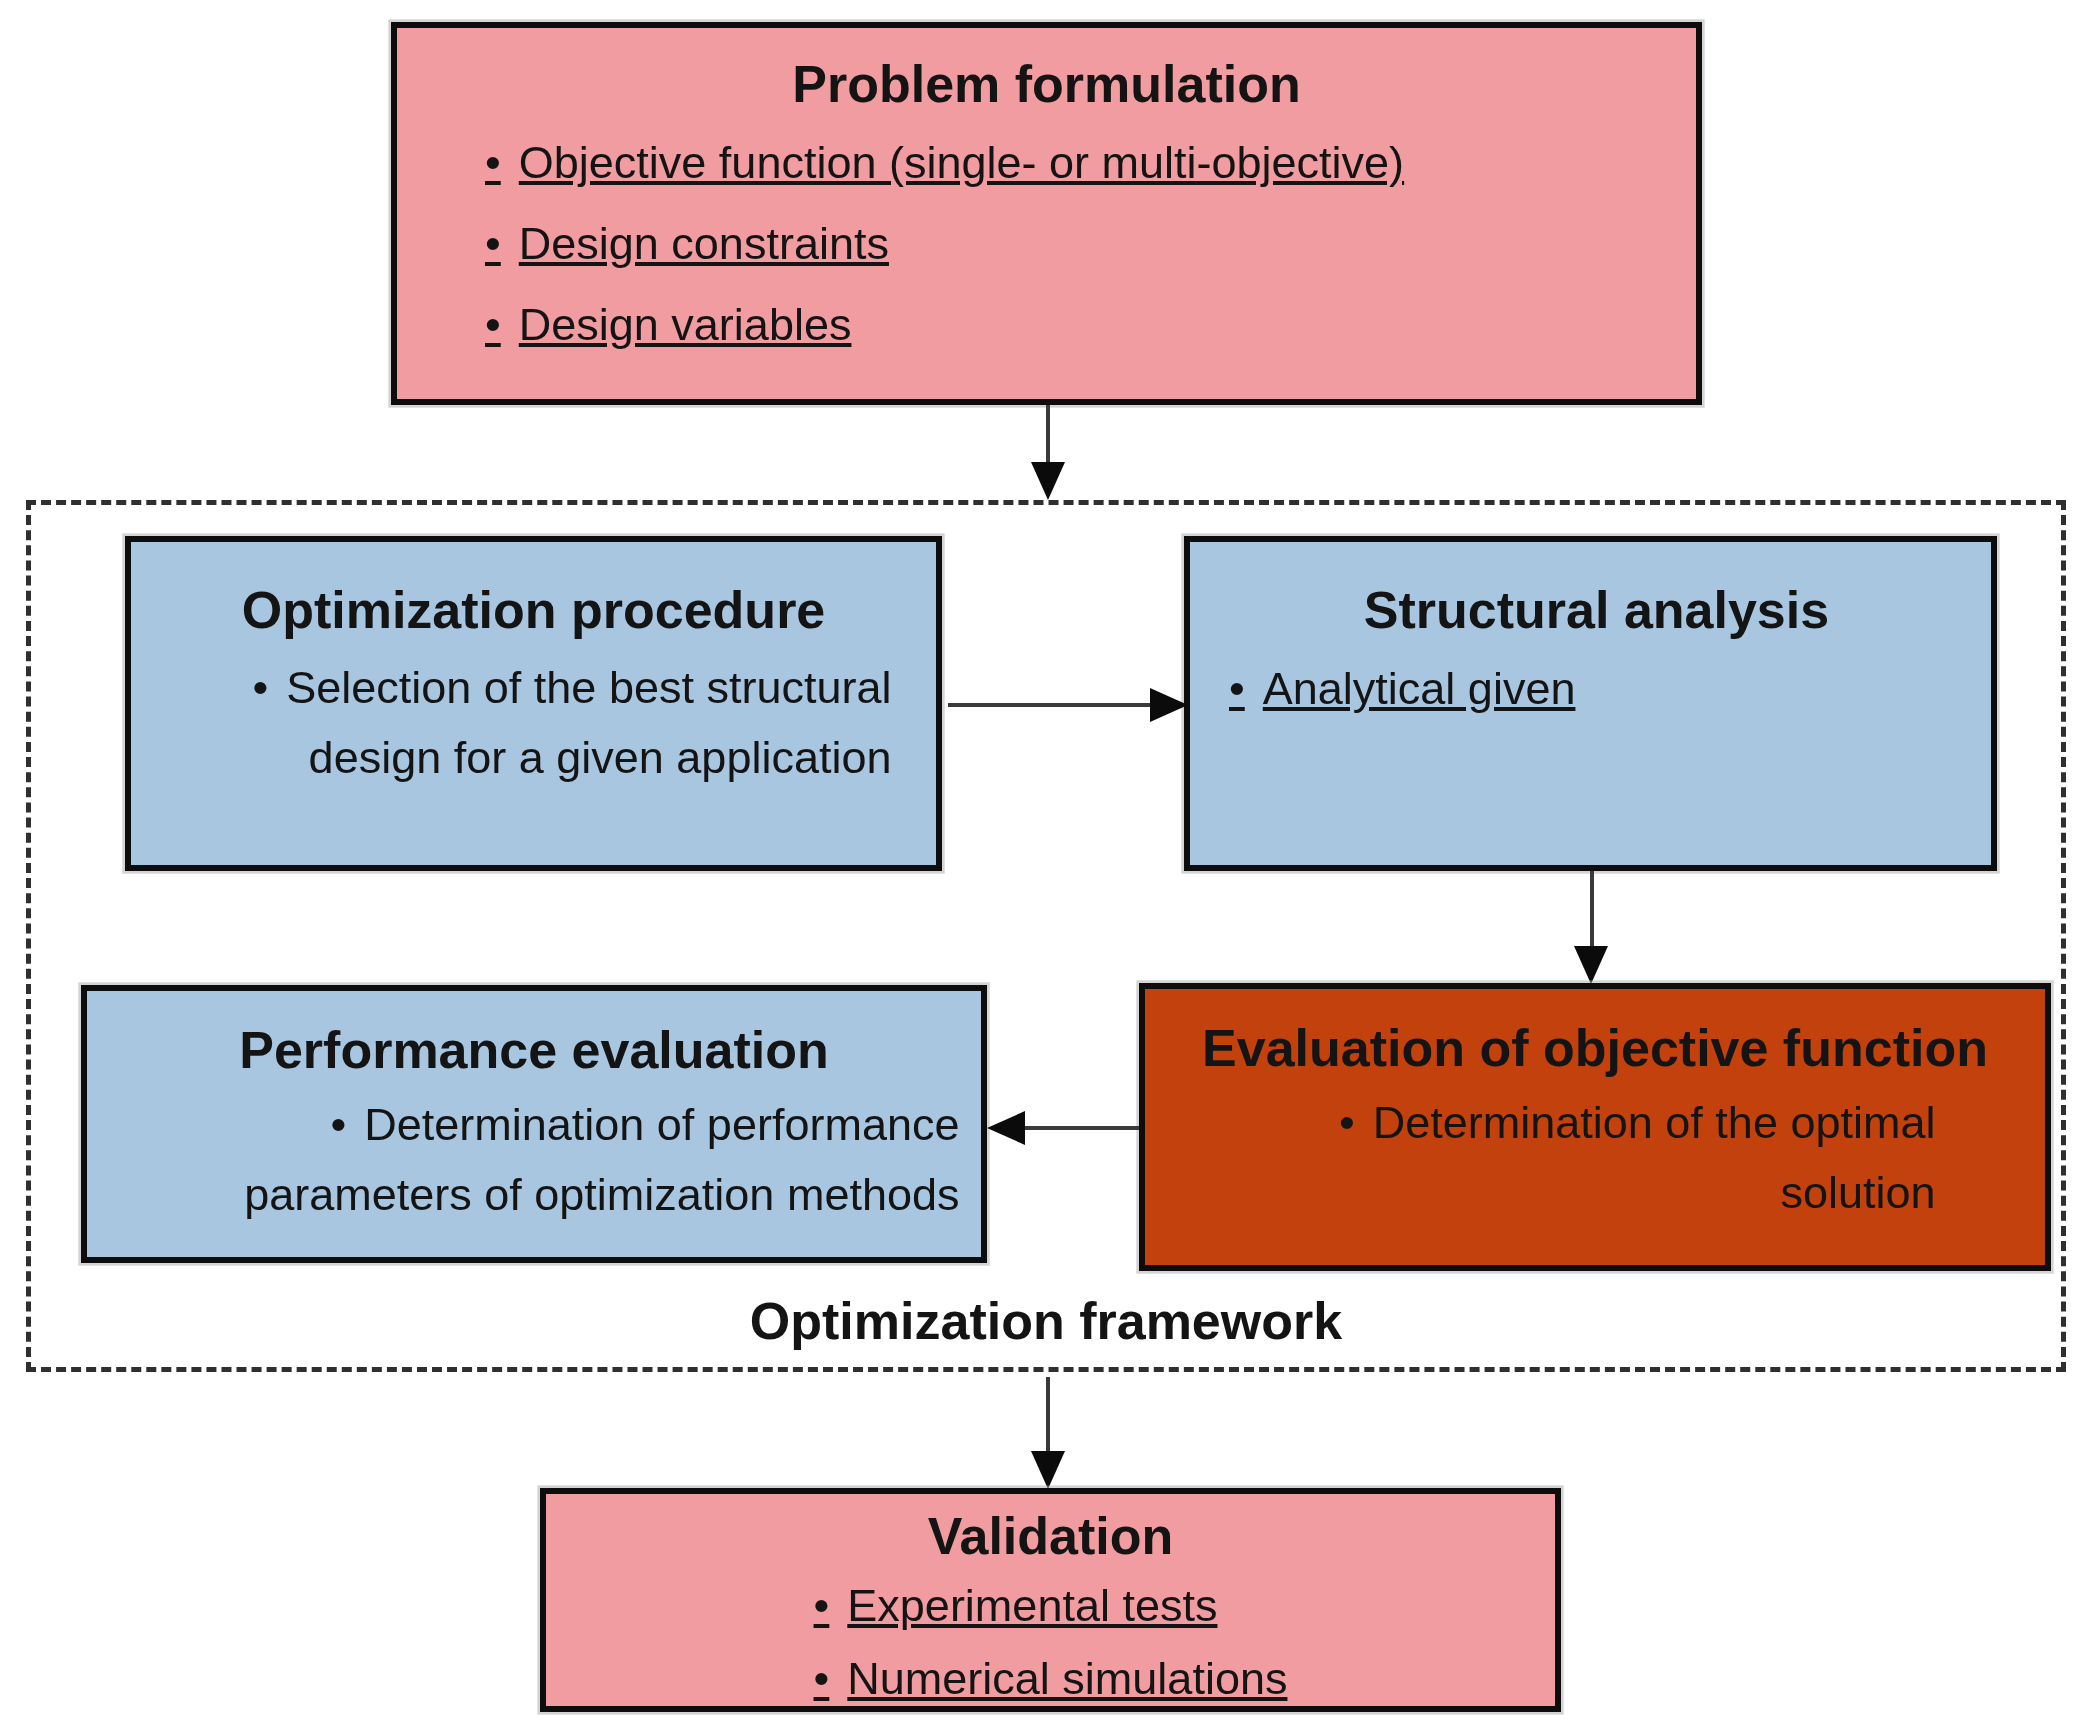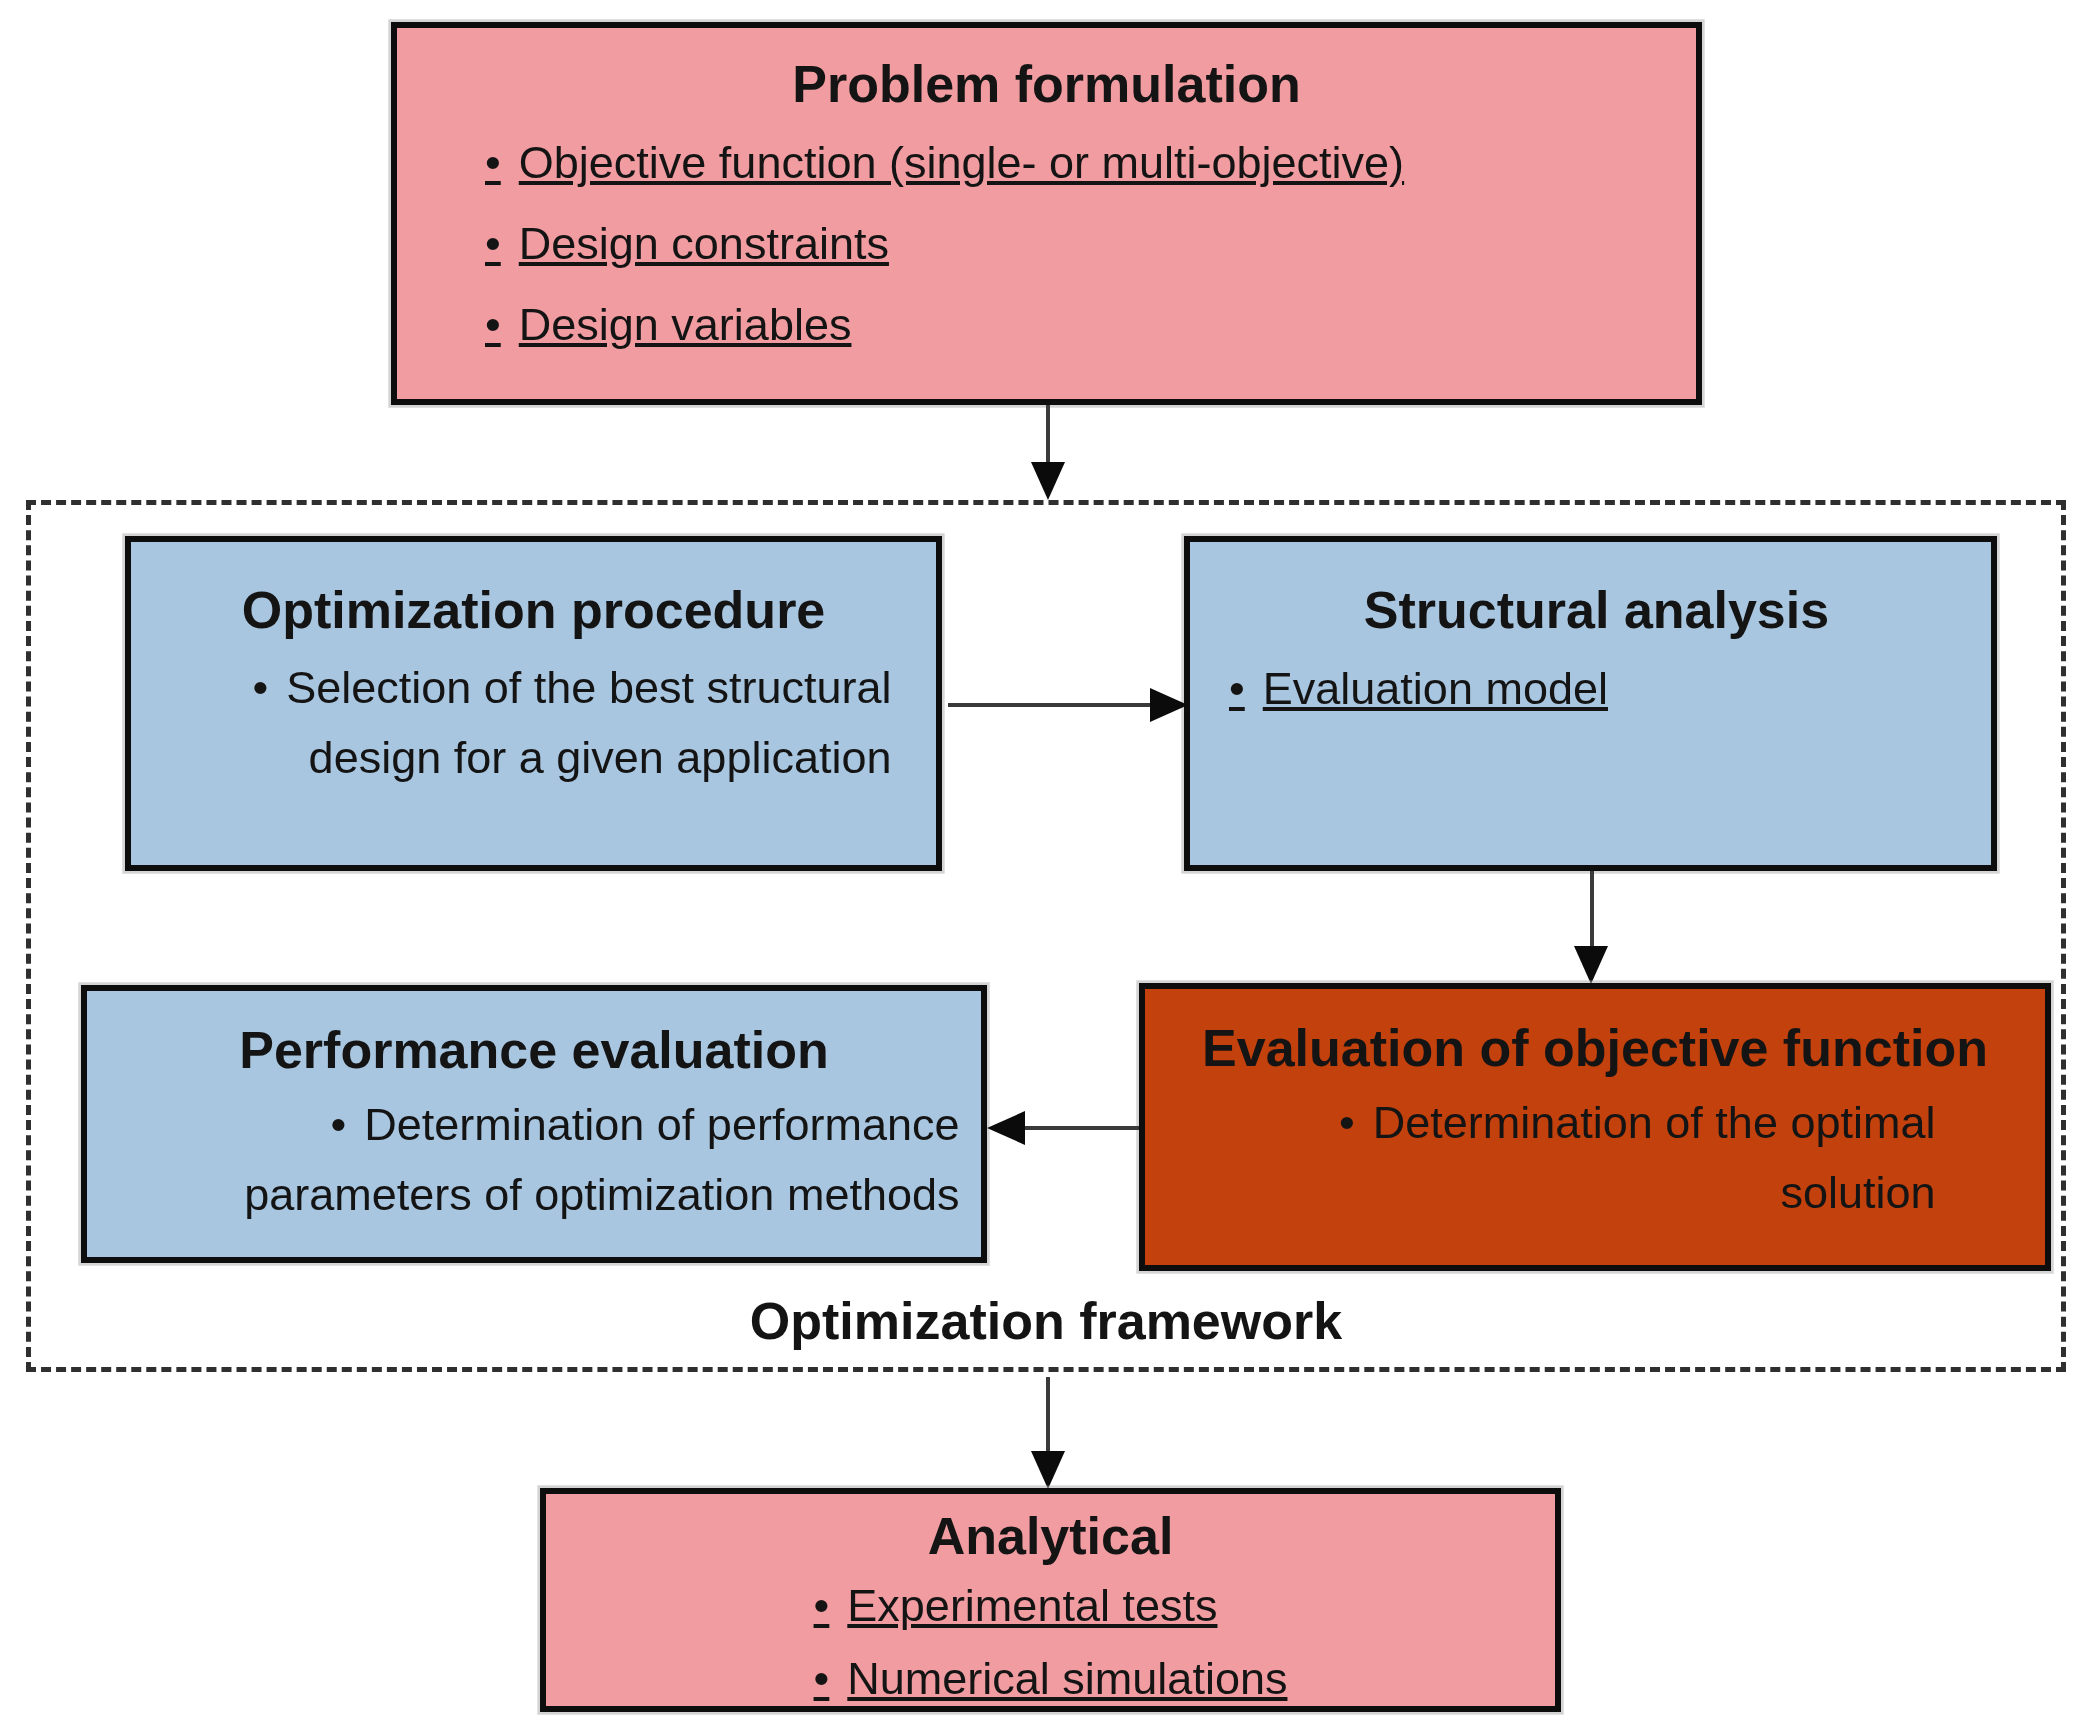--- a/index.html
+++ b/index.html
@@ -78,21 +78,21 @@
   <div class="framework-box" style="left:26px; top:500px; width:2040px; height:872px;"></div>
 
   <div class="box blue" style="left: 125px; top: 536px; width: 817px; height: 335px; padding: 39px 20px 0px; background: rgb(169, 198, 225);">
     <div class="box-title">Optimization procedure</div>
     <div class="bullet-para" style="margin-top:12.5px; max-width:716px;">Selection of the best structural design for a given application</div>
   </div>
 
   <div class="box blue" style="left: 1184px; top: 536px; width: 813px; height: 335px; padding: 39px 27px 0px 39px; background: rgb(169, 198, 225);">
     <div class="box-title">Structural analysis</div>
     <div class="bullets" style="margin-top:21.5px;">
-      <div class="bullet">Evaluation model</div>
+      <div class="bullet">Analytical given</div>
     </div>
   </div>
 
   <div>
     <div class="stem-h" style="left:948px; top:703px; width:206px;"></div>
     <div class="head head-right" style="left:1150px; top:688px;"></div>
   </div>
 
   <div>
     <div class="stem-v" style="left:1590px; top:871px; height:79px;"></div>
@@ -115,21 +115,21 @@
   </div>
 
   <div class="framework-label" style="left:26px; top:1291px; width:2040px;">Optimization framework</div>
 
   <div>
     <div class="stem-v" style="left:1046px; top:1377px; height:75px;"></div>
     <div class="head head-down" style="left:1031px; top:1451px;"></div>
   </div>
 
   <div class="box pink" style="left: 540px; top: 1488px; width: 1021px; height: 224px; padding: 12.5px 18px 0px; background: rgb(241, 156, 160);">
-    <div class="box-title">Analytical</div>
+    <div class="box-title">Validation</div>
     <div class="bullets" style="margin-top:12.5px; width:fit-content; margin-left:auto; margin-right:auto;">
       <div class="bullet" style="margin-bottom:19.7px;">Experimental tests</div>
       <div class="bullet">Numerical simulations</div>
     </div>
   </div>
 
 </div>
 
 
 </body></html>

